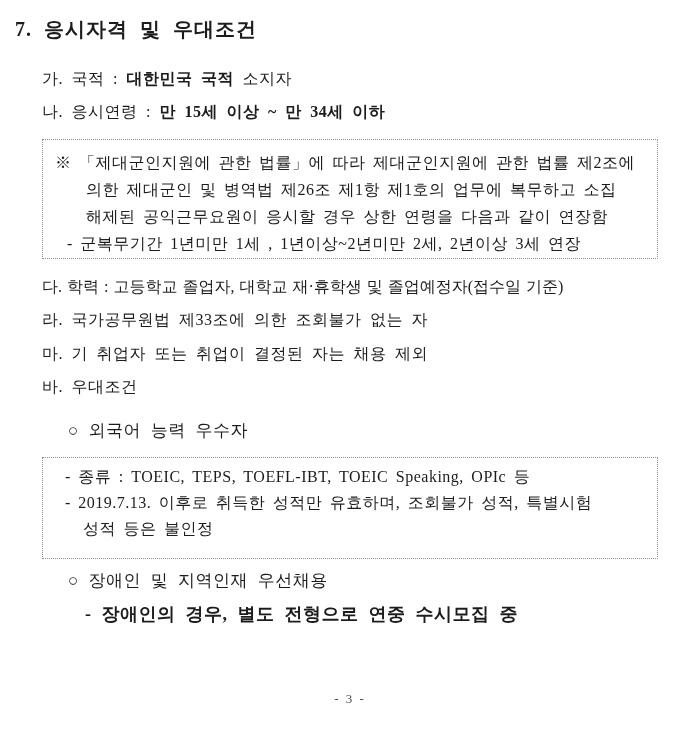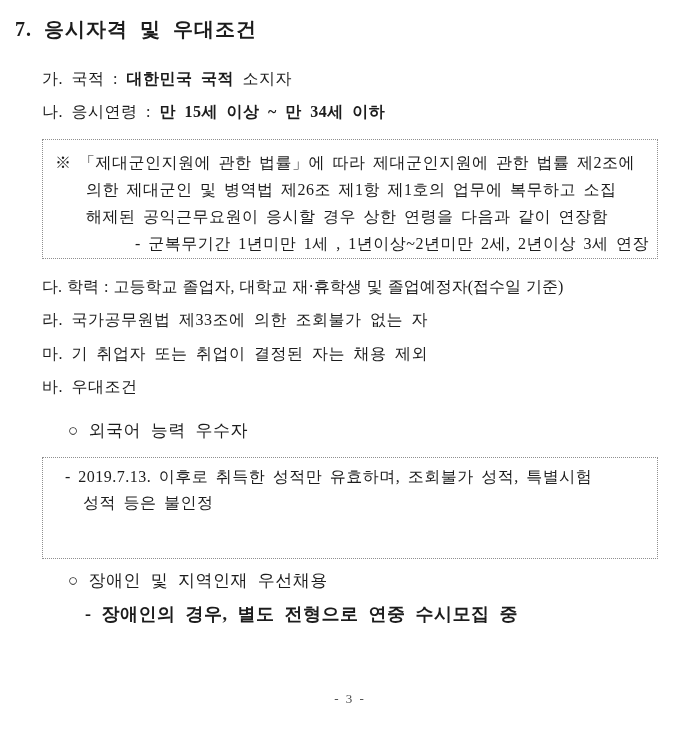--- a/index.html
+++ b/index.html
@@ -49,21 +49,21 @@
     word-spacing: 3px;
     white-space: nowrap;
   }
   #veteran-box {
     top: 139px;
     height: 120px;
     padding: 9px 8px 0 12px;
   }
   #veteran-box .line { line-height: 27px; }
   #veteran-box .l2, #veteran-box .l3 { margin-left: 31px; }
-  #veteran-box .l4 { margin-left: 12px; text-align: right; }
+  #veteran-box .l4 { margin-left: 12px; }
   #language-box {
     top: 457px;
     height: 102px;
     padding: 6px 8px 0 10px;
   }
   #language-box .line { line-height: 26px; }
   #language-box .l2, #language-box .l3 { margin-left: 12px; }
   #language-box .l4 { margin-left: 30px; }
   .bullet-line {
     left: 68px;
@@ -108,20 +108,21 @@
 
 <div class="abs body-line" style="top: 310px;">라. 국가공무원법 제33조에 의한 조회불가 없는 자</div>
 
 <div class="abs body-line" style="top: 344px;">마. 기 취업자 또는 취업이 결정된 자는 채용 제외</div>
 
 <div class="abs body-line" style="top: 377px;">바. 우대조건</div>
 
 <div class="abs bullet-line" style="top: 419px;">○ 외국어 능력 우수자</div>
 
 <div class="note-box" id="language-box">
+  <div class="line l2">- 종류 : TOEIC, TEPS, TOEFL-IBT, TOEIC Speaking, OPIc 등</div>
   <div class="line l3">- 2019.7.13. 이후로 취득한 성적만 유효하며, 조회불가 성적, 특별시험</div>
   <div class="line l4">성적 등은 불인정</div>
 </div>
 
 <div class="abs bullet-line" style="top: 569px;">○ 장애인 및 지역인재 우선채용</div>
 
 <div class="abs bullet-detail" style="top: 602px;">- 장애인의 경우, 별도 전형으로 연중 수시모집 중</div>
 
 <div class="abs page-number">- 3 -</div>
 

